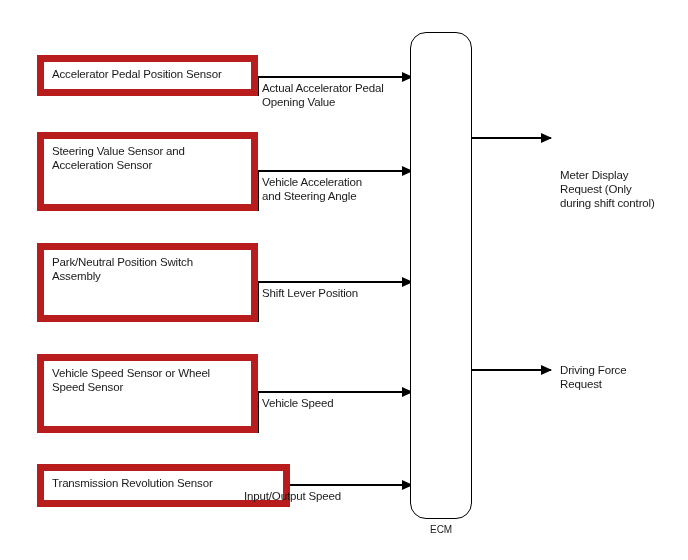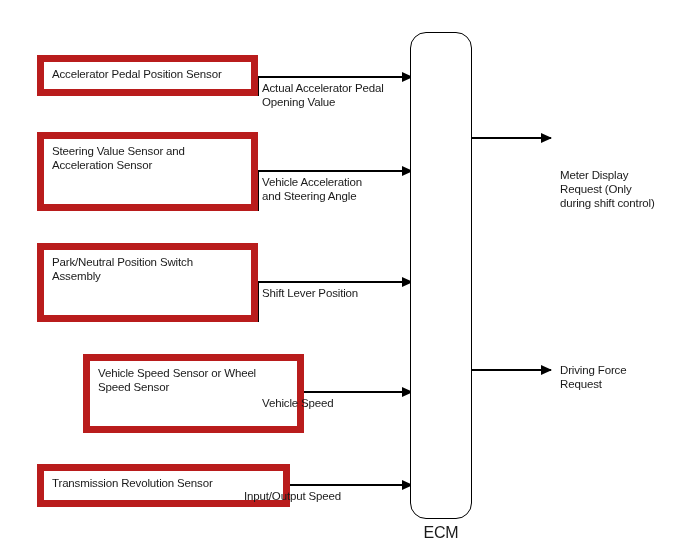--- a/index.html
+++ b/index.html
@@ -46,21 +46,21 @@
     border-radius: 16px;
     background: #ffffff;
     z-index: 2;
   }
   #ecm-label {
     position: absolute;
     left: 410px;
     top: 524px;
     width: 62px;
     text-align: center;
-    font-size: 16px;
+    font-size: 10px;
     color: #1a1a1a;
     letter-spacing: -0.15px;
   }
   
   .conn {
     position: absolute;
     height: 2px;
     background: #000000;
     z-index: 1;
   }
@@ -144,21 +144,21 @@
   <div class="sensor-box" style="left:37px; top:243px; width:221px; height:79px;">
     <div class="box-label">Park/Neutral Position Switch
 Assembly</div>
   </div>
   <div class="tick" style="left:257px; top:282px; height:40px;"></div>
   <div class="conn" style="left:257px; top:281px; width:155px;">
     <span class="head"></span>
   </div>
   <div class="flow-label" style="left:262px; top:286px; width:160px;">Shift Lever Position</div>
 
-  <div class="sensor-box" style="left:37px; top:354px; width:221px; height:79px;margin-left:46px;">
+  <div class="sensor-box" style="left:37px; top:354px; width:221px; height:79px;">
     <div class="box-label">Vehicle Speed Sensor or Wheel
 Speed Sensor</div>
   </div>
   <div class="tick" style="left:257px; top:392px; height:41px;"></div>
   <div class="conn" style="left:257px; top:391px; width:155px;">
     <span class="head"></span>
   </div>
   <div class="flow-label" style="left:262px; top:396px; width:160px;">Vehicle Speed</div>
 
   <div class="sensor-box" style="left:37px; top:464px; width:253px; height:43px;">

